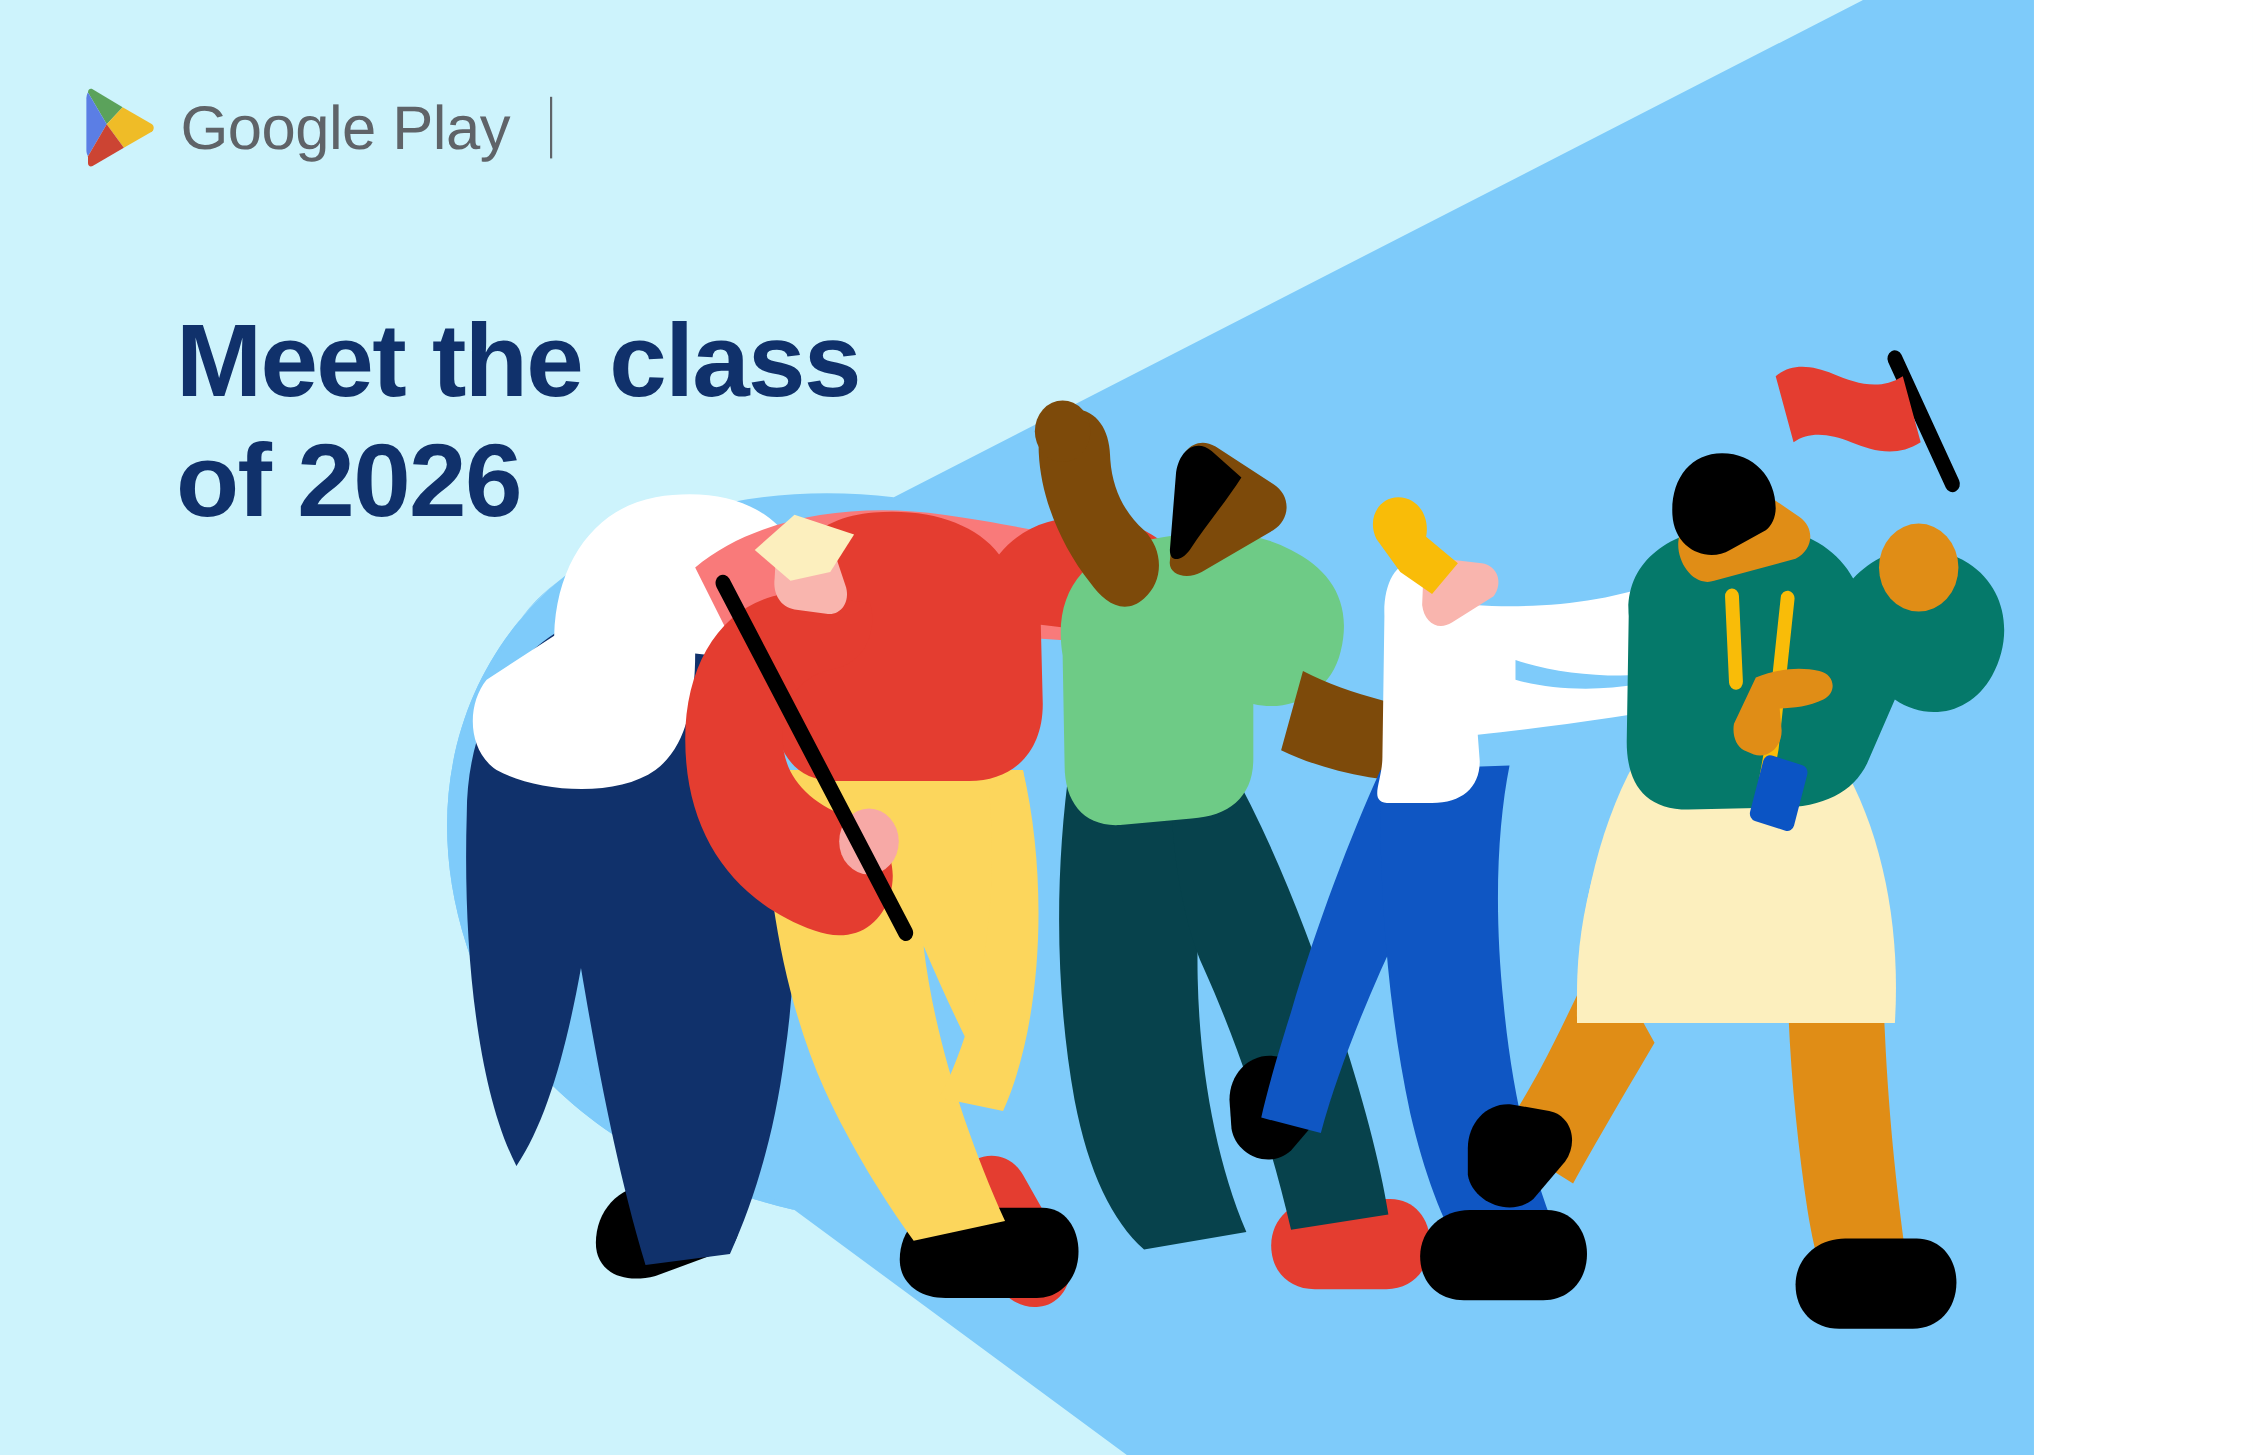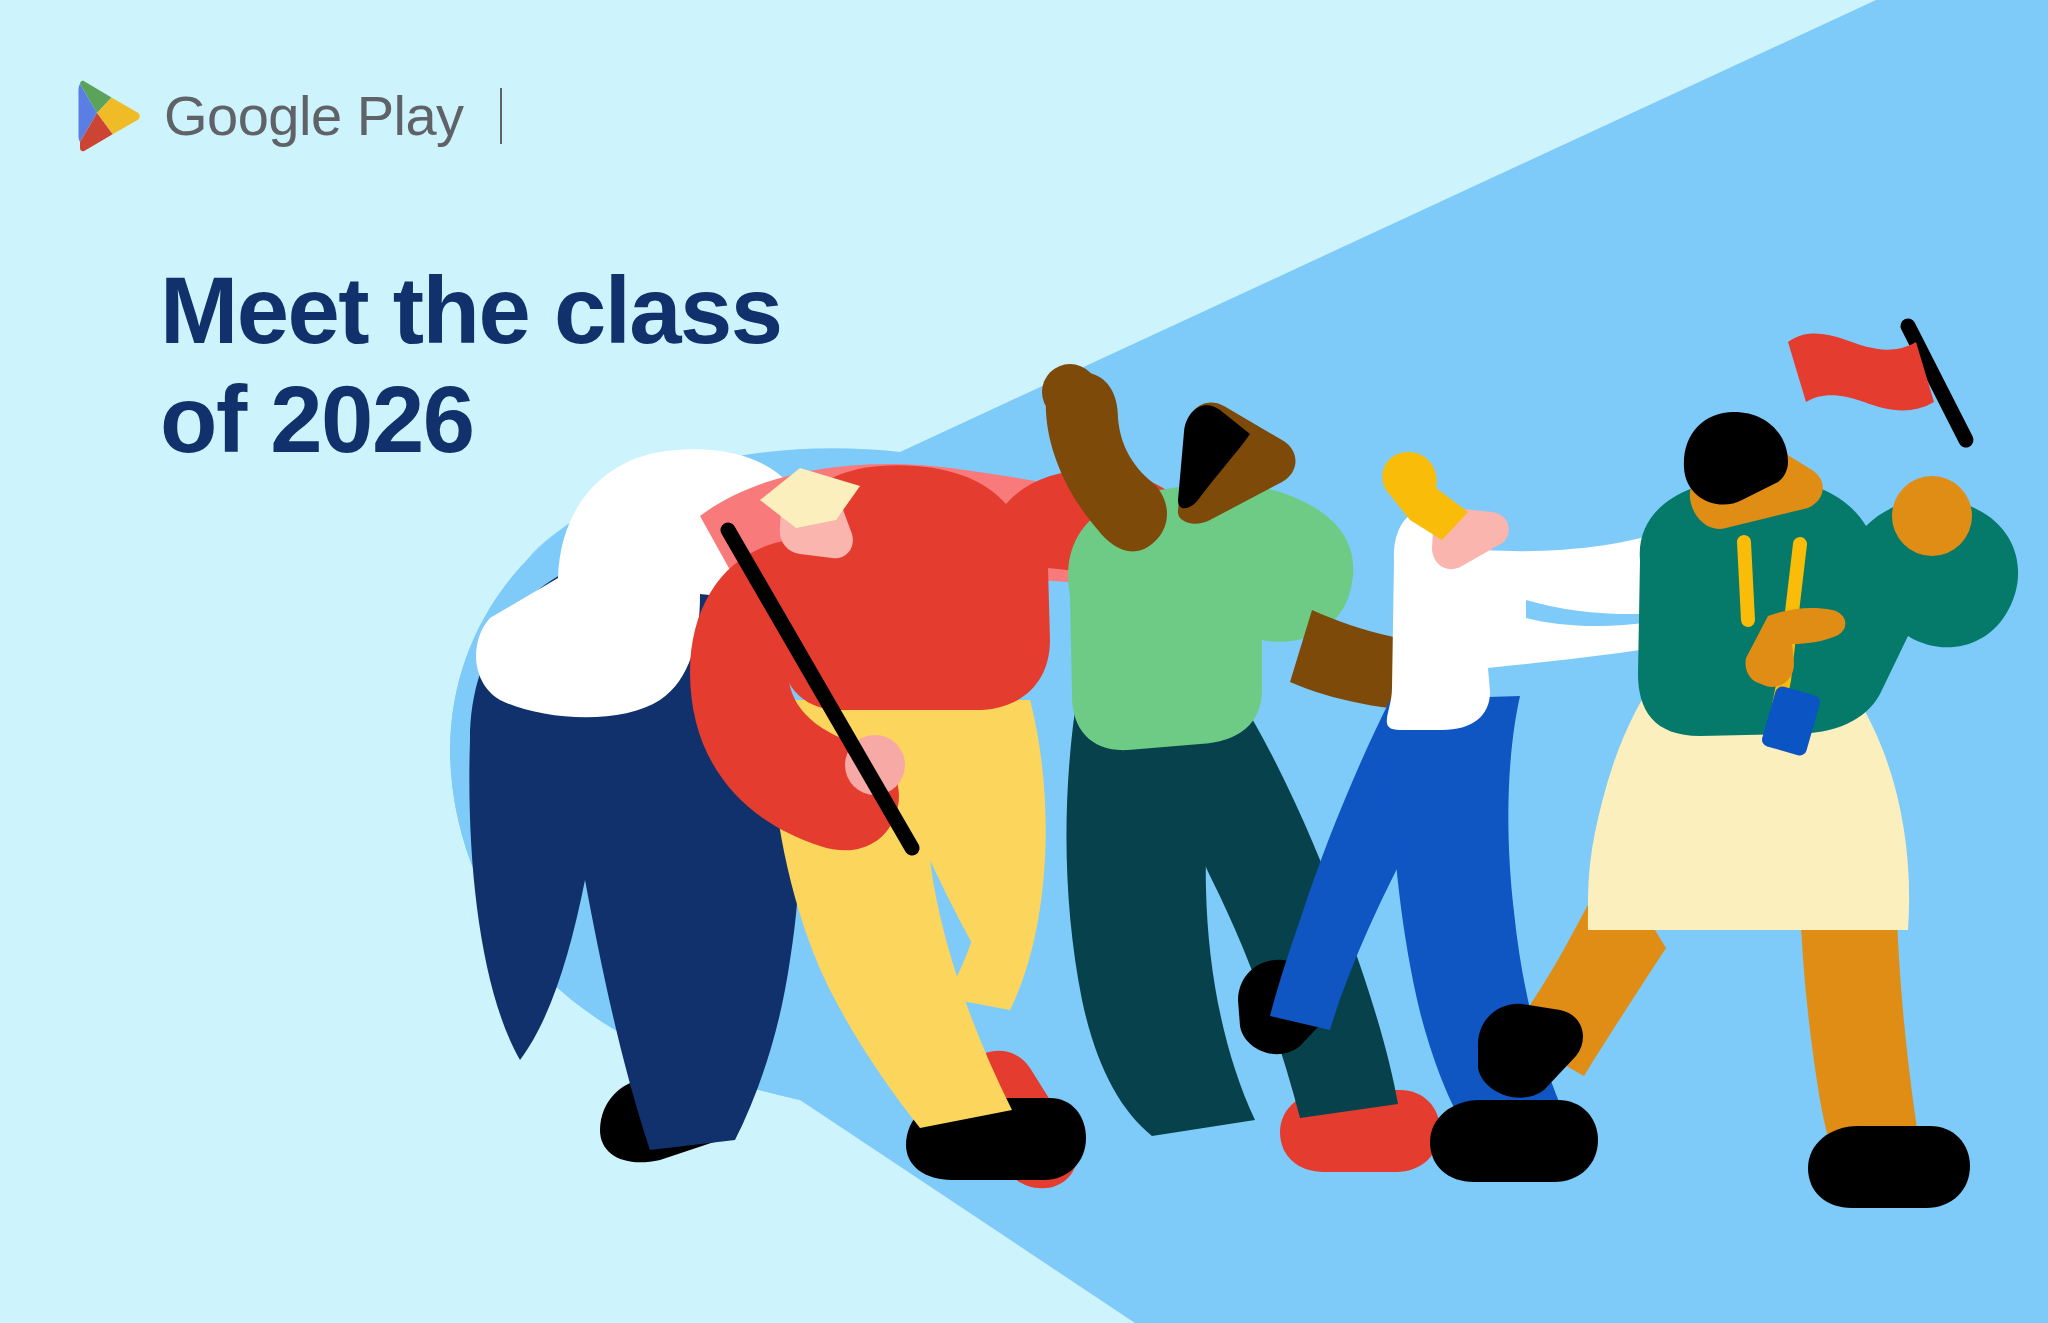--- a/index.html
+++ b/index.html
@@ -6,21 +6,21 @@
   html, body {
     margin: 0;
     padding: 0;
     background: #ffffff;
   }
   body {
     font-family: "Liberation Sans", sans-serif;
   }
   .banner {
     position: relative;
-    width: 2048px;
+    width: 1849px;
     height: 1323px;
     overflow: hidden;
     background: #cdf3fc;
   }
   .bg-layer {
     position: absolute;
     inset: 0;
     width: 100%;
     height: 100%;
     display: block;
@@ -63,21 +63,21 @@
     font-size: 30px;
     font-weight: 400;
     letter-spacing: 1.6px;
     color: #5f6368;
     white-space: nowrap;
   }
   
   .headline {
     position: absolute;
     left: 160px;
-    top: 256px;
+    top: 273px;
     z-index: 10;
     margin: 0;
     font-family: "Liberation Sans", sans-serif;
     font-size: 94px;
     font-weight: 700;
     line-height: 1.16;
     letter-spacing: -1.5px;
     color: #10316b;
     white-space: pre-line;
     max-width: 800px;

